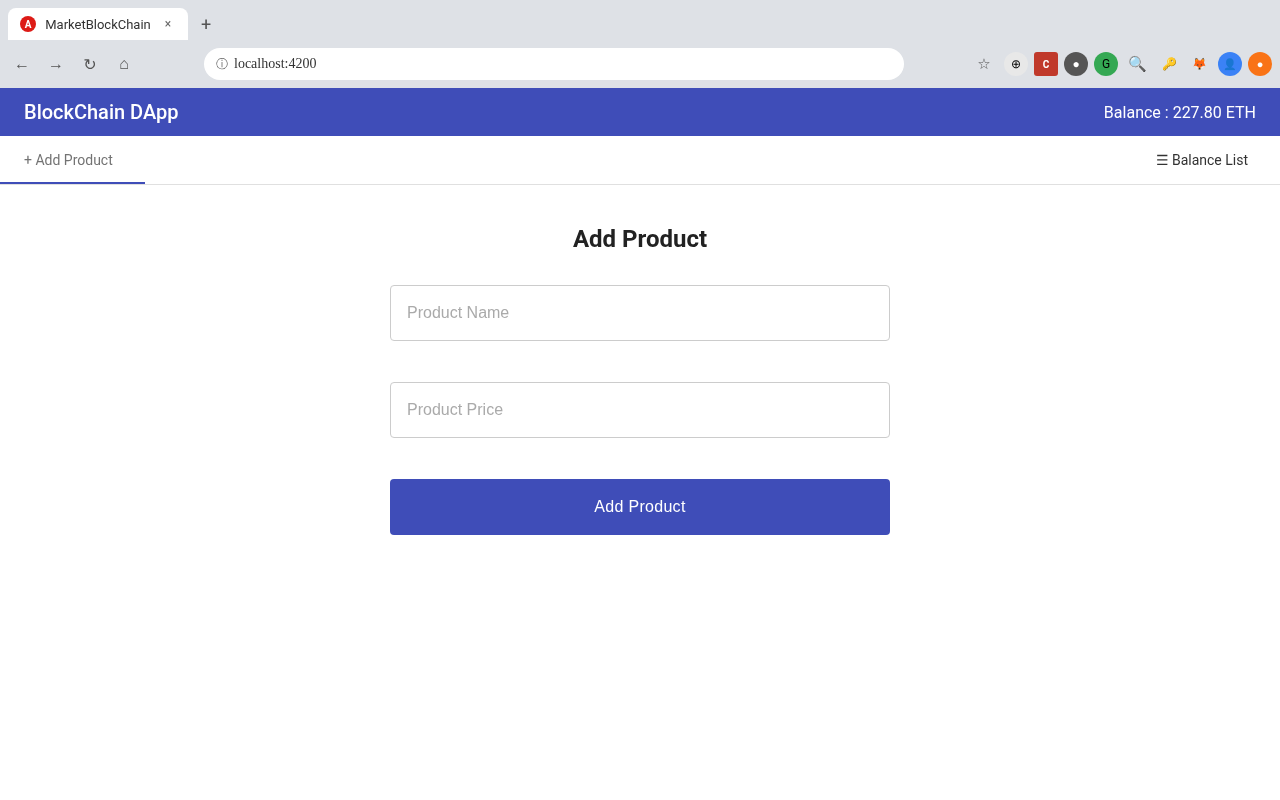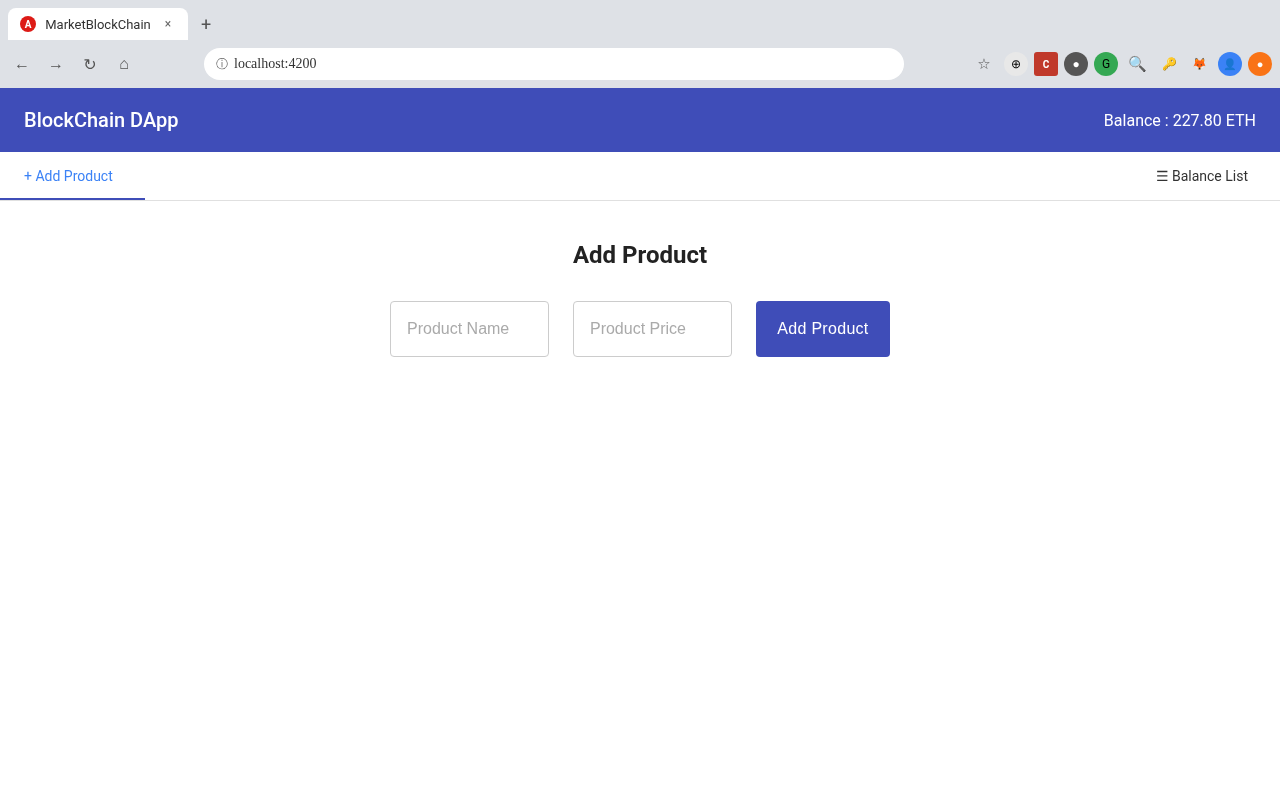--- a/index.html
+++ b/index.html
@@ -173,21 +173,21 @@
     }
 
     
     .app-header {
       background: #3f4db8;
       color: white;
       display: flex;
       align-items: center;
       justify-content: space-between;
       padding: 0 24px;
-      height: 64px;
+      height: 48px;
     }
 
     .app-logo {
       font-size: 20px;
       font-weight: 500;
       color: white;
     }
 
     .app-balance {
       font-size: 16px;
@@ -207,21 +207,21 @@
       padding: 16px 32px;
       gap: 8px;
       font-size: 14px;
       color: #333;
       cursor: pointer;
       position: relative;
       text-decoration: none;
     }
 
     .nav-tab.active {
-      color: #3b82f6;
+      color: #737373;
       padding-left: 24px;
     }
 
     .nav-tab.active::after {
       content: '';
       position: absolute;
       bottom: 0;
       left: 0;
       right: 0;
       height: 2px;
@@ -239,21 +239,22 @@
     .page-title {
       font-size: 24px;
       font-weight: 700;
       color: #222;
       margin-bottom: 32px;
     }
 
     .form-container {
       width: 500px;
       display: flex;
-      gap: 24px;
+      flex-direction: column;
+      gap: 41px;
     }
 
     .form-input {
       width: 100%;
       height: 56px;
       border: 1px solid #ccc;
       border-radius: 4px;
       padding: 0 16px;
       font-size: 16px;
       color: #aaa;

